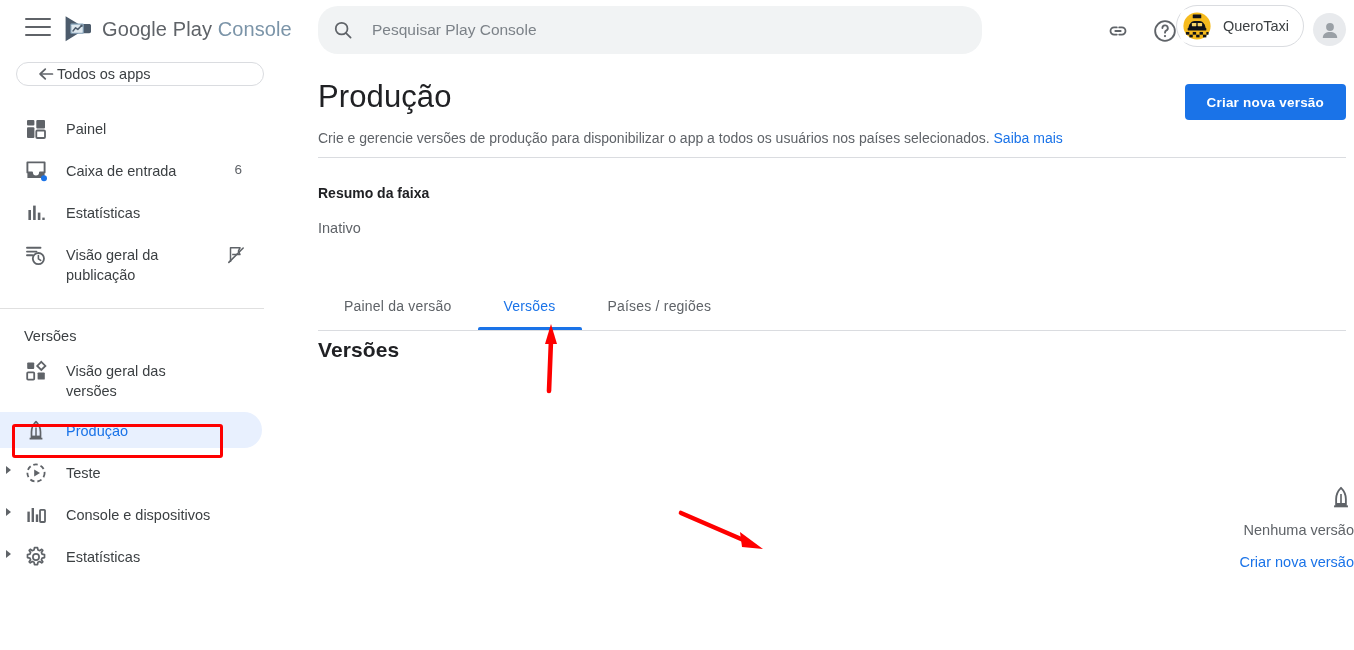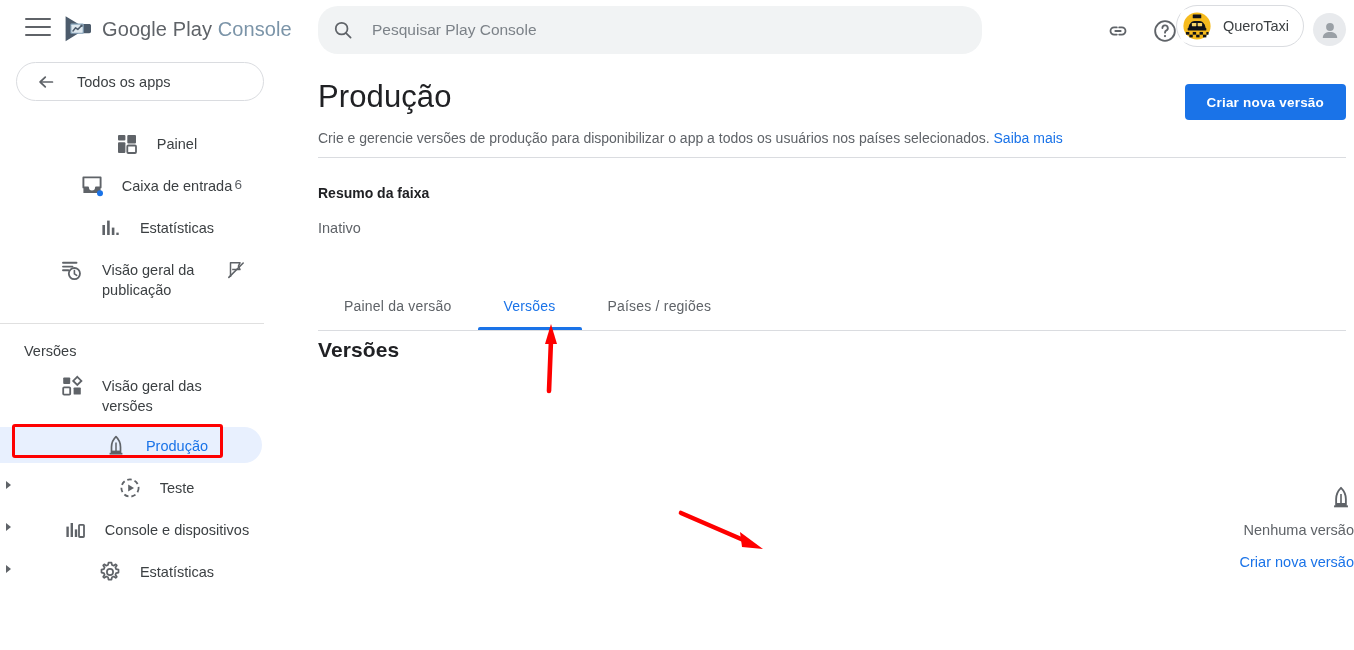--- a/index.html
+++ b/index.html
@@ -67,31 +67,31 @@
     background: #e8eaed; cursor: pointer;
     display: flex; align-items: center; justify-content: center;
   }
 
   
   .sidebar {
     position: absolute; top: 60px; left: 0; width: 288px; height: 590px;
     background: #fff;
   }
   .allapps {
-    margin: 2px 24px 0 16px; height: 39px;
+    margin: 2px 24px 0 16px; height: 24px;
     border: 1px solid #dadce0; border-radius: 22px;
-    display: flex; align-items: center; gap: 20px; padding: 0 18px;
+    display: flex; align-items: center; padding: 0 18px;
     cursor: pointer;
   }
   .allapps .lbl { font-size: 14.5px; color: #3c4043; }
 
   .nav { margin-top: 22px; }
   .navrow {
     position: relative; display: flex; align-items: flex-start;
-    min-height: 40px; padding: 9px 0 9px 0; cursor: pointer; justify-content: center;
+    min-height: 40px; padding: 9px 0 9px 0; cursor: pointer;
   }
   .navrow .caret {
     position: absolute; left: 6px; top: 14px;
     width: 0; height: 0;
     border-left: 5px solid #5f6368;
     border-top: 4px solid transparent;
     border-bottom: 4px solid transparent;
   }
   .navrow .ico {
     width: 24px; height: 24px; margin-left: 24px; margin-right: 18px;

